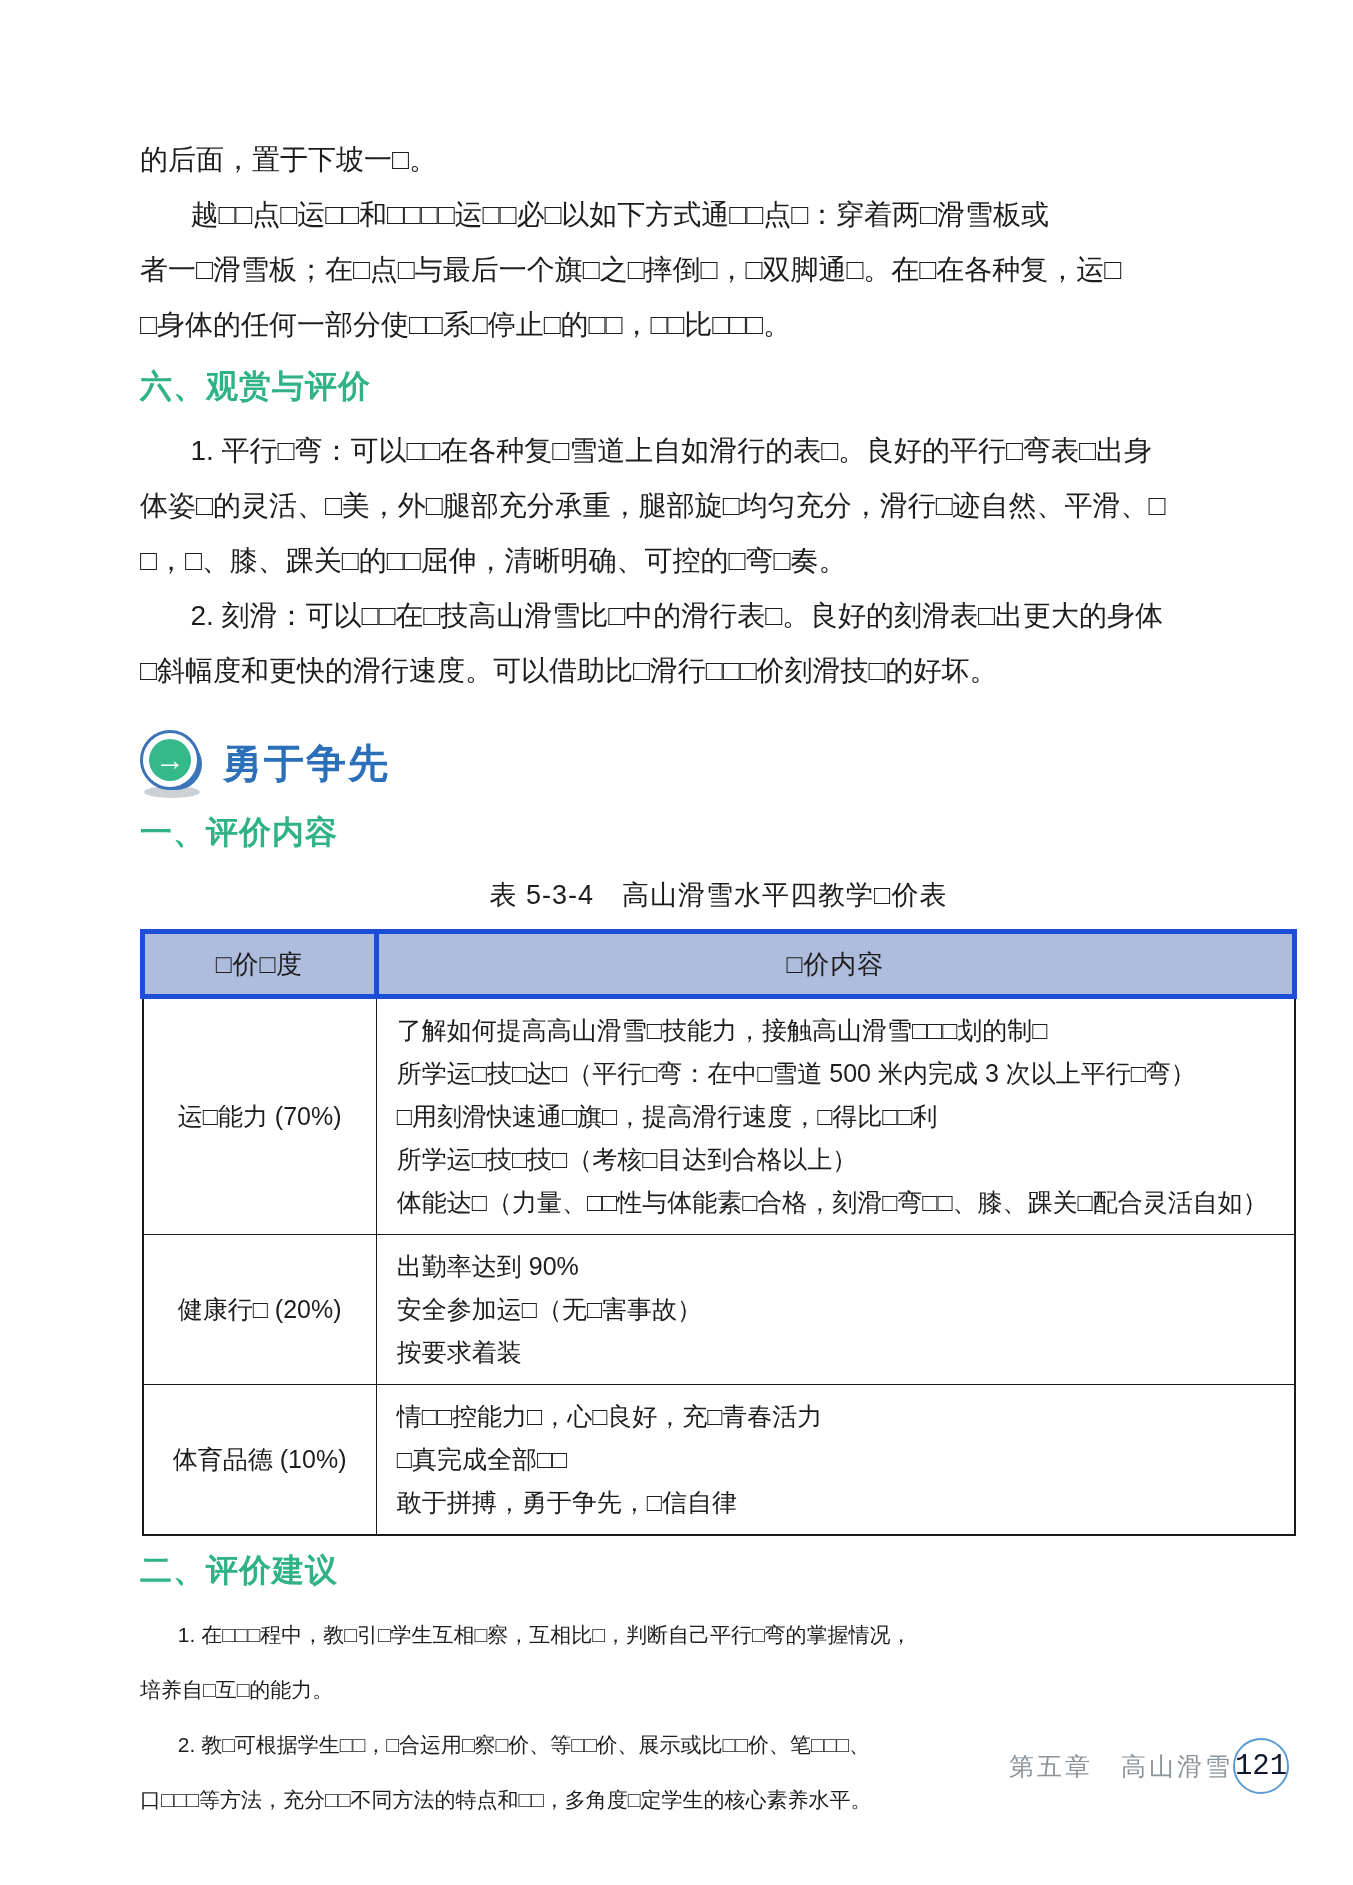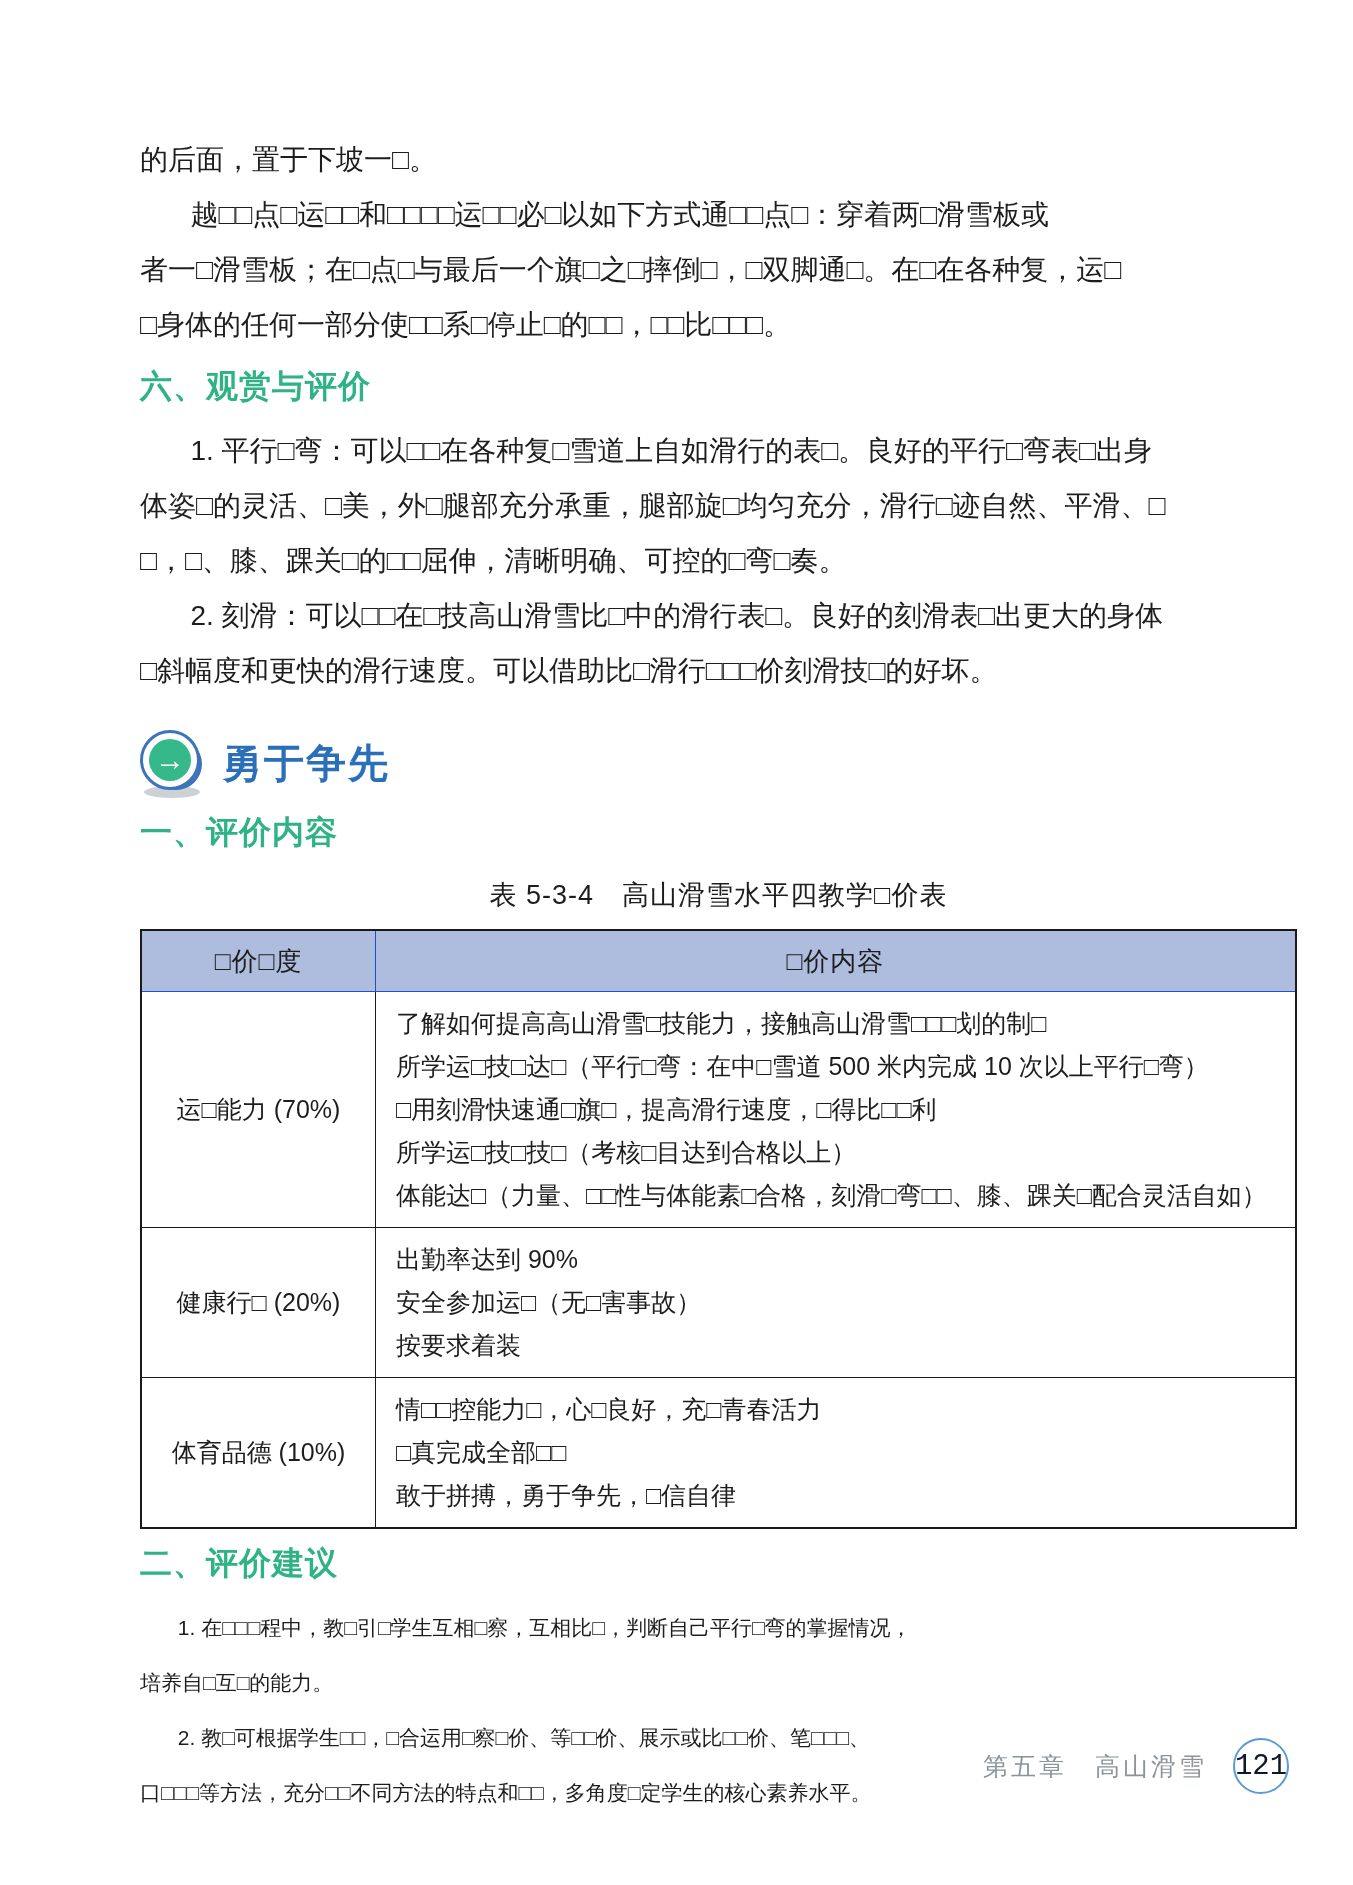--- a/index.html
+++ b/index.html
@@ -41,31 +41,31 @@
   }
   .tbl-title{
     text-align:center;font-size:27px;margin:22px 0 16px 0;letter-spacing:1px;
   }
   table.eval{
     width:100%;border-collapse:collapse;border:2px solid #1a1a1a;
     table-layout:fixed;
   }
   table.eval col.c1{width:20.3%;}
   table.eval th{
-    background:var(--hdr-bg);border:1px solid #1d4ed8;
+    background:var(--hdr-bg);border:5px solid #1d4ed8;
     font-size:26px;font-weight:normal;height:58px;text-align:center;letter-spacing:1px;
   }
   table.eval td{border:1px solid #1a1a1a;vertical-align:middle;}
   td.dim{text-align:center;font-size:25px;}
   td.items{padding:10px 20px;}
   td.items .cell-line{font-size:25px;line-height:43px;white-space:nowrap;}
   .suggest-line{font-size:21px;line-height:55px;white-space:nowrap;}
   .footer{
     position:absolute;top:1738px;right:64px;
-    display:flex;align-items:center;gap:26px;
+    display:flex;align-items:center;
   }
   .chapter{color:var(--gray);font-size:25px;letter-spacing:3px;}
   .pagenum{
     width:52px;height:52px;border:2px solid var(--circle);border-radius:50%;
     display:flex;align-items:center;justify-content:center;
     font-size:29px;color:#0f172a;
     font-family:Liberation Mono, monospace;
   }
 </style>
 </head>
@@ -109,21 +109,21 @@
         <tr>
           <th>□价□度</th>
           <th>□价内容</th>
         </tr>
       </thead>
       <tbody>
         <tr>
           <td class="dim">运□能力 (70%)</td>
           <td class="items">
             <div class="cell-line">了解如何提高高山滑雪□技能力，接触高山滑雪□□□划的制□</div>
-            <div class="cell-line">所学运□技□达□（平行□弯：在中□雪道 500 米内完成 10 次以上平行□弯）</div>
+            <div class="cell-line">所学运□技□达□（平行□弯：在中□雪道 500 米内完成 3 次以上平行□弯）</div>
             <div class="cell-line">□用刻滑快速通□旗□，提高滑行速度，□得比□□利</div>
             <div class="cell-line">所学运□技□技□（考核□目达到合格以上）</div>
             <div class="cell-line">体能达□（力量、□□性与体能素□合格，刻滑□弯□□、膝、踝关□配合灵活自如）</div>
           </td>
         </tr>
         <tr>
           <td class="dim">健康行□ (20%)</td>
           <td class="items">
             <div class="cell-line">出勤率达到 90%</div>
             <div class="cell-line">安全参加运□（无□害事故）</div>

